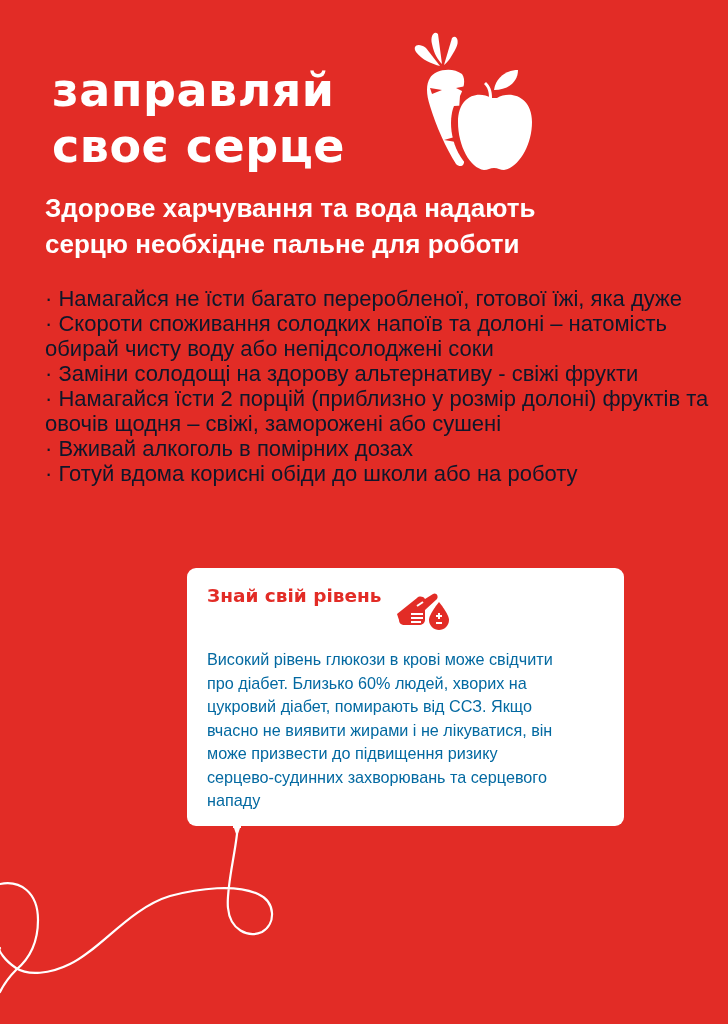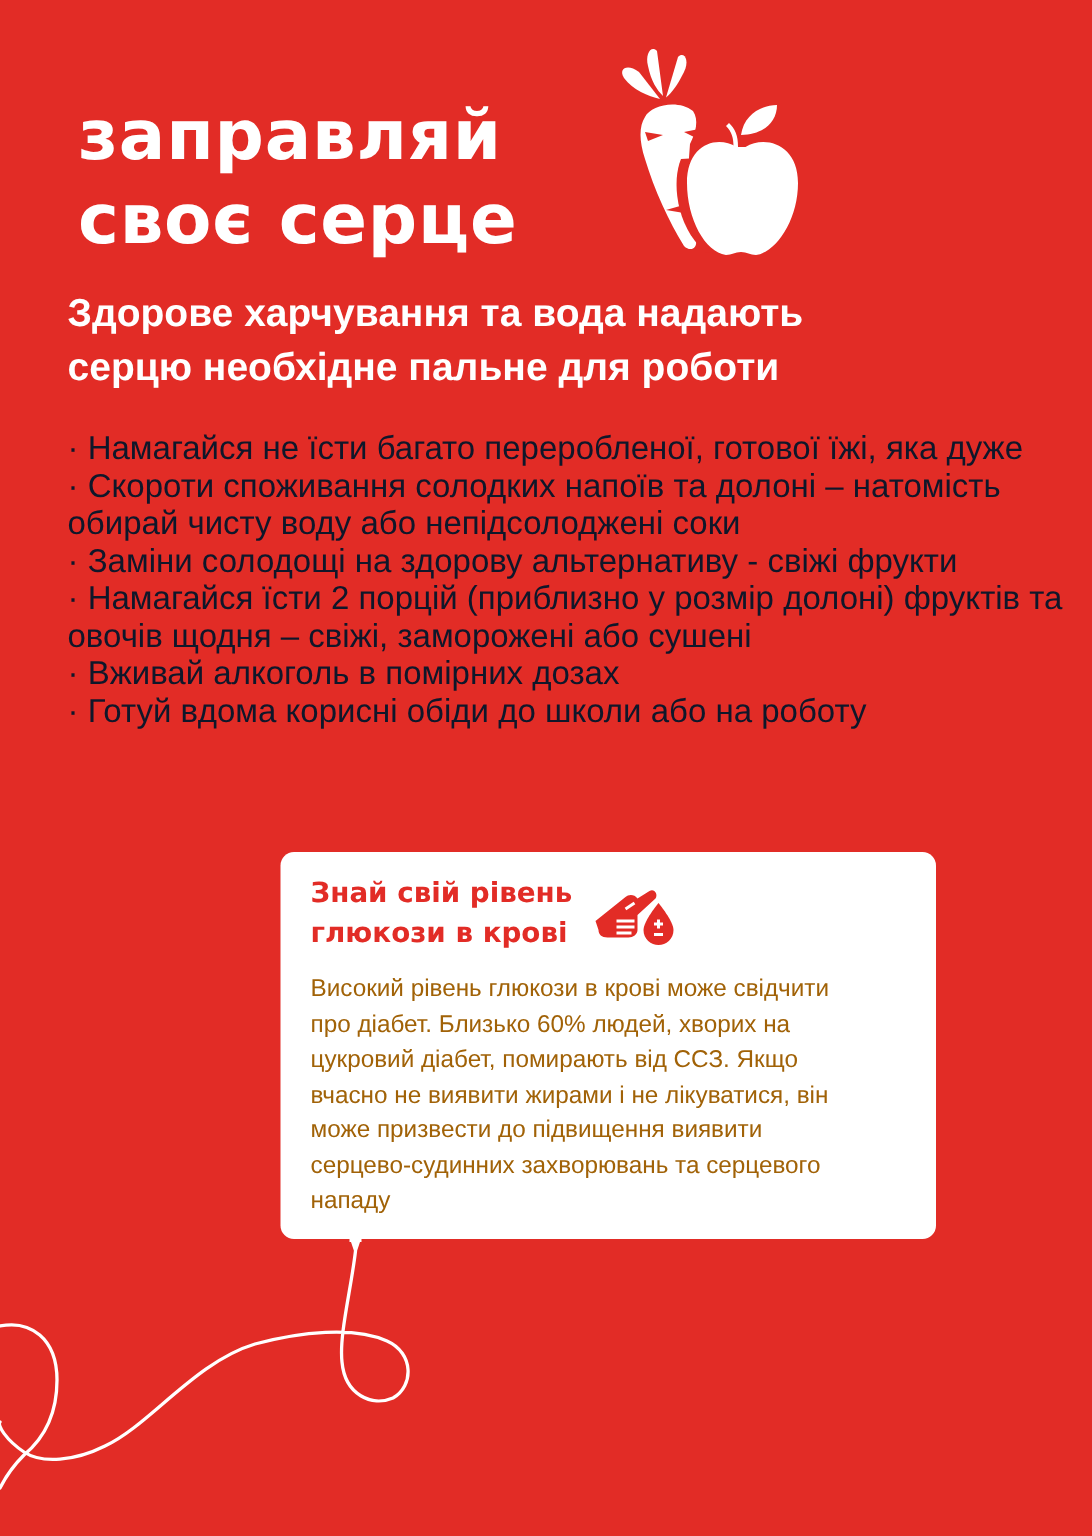--- a/index.html
+++ b/index.html
@@ -40,21 +40,21 @@
     }
     .card-title {
       position: absolute; left: 20px; top: 14px;
       font-family: "DejaVu Sans", "Liberation Sans", sans-serif;
       font-weight: bold; font-size: 18.5px; line-height: 27px; color: #e22c26;
     }
     .card-title span { display: block; }
     .card-icon { position: absolute; left: 208px; top: 22px; width: 56px; height: 42px; }
     .card-body {
       position: absolute; left: 20px; top: 80px; width: 410px;
-      font-size: 16.2px; line-height: 23.5px; color: #a16207;
+      font-size: 16.2px; line-height: 23.5px; color: #0369a1;
     }
     .card-body span { display: block; white-space: nowrap; }
 
     .cable { position: absolute; left: 0; top: 820px; width: 300px; height: 204px; }
   </style>
 </head>
 <body>
 
 <div class="page">
 
@@ -98,39 +98,38 @@
     <span class="line">· Заміни солодощі на здорову альтернативу - свіжі фрукти</span>
     <span class="line">· Намагайся їсти 2 порцій (приблизно у розмір долоні) фруктів та</span>
     <span class="line">овочів щодня – свіжі, заморожені або сушені</span>
     <span class="line">· Вживай алкоголь в помірних дозах</span>
     <span class="line">· Готуй вдома корисні обіди до школи або на роботу</span>
   </div>
 
   <div class="card">
     <h3 class="card-title">
       <span>Знай свій рівень</span>
-      <span>глюкози в крові</span>
     </h3>
     <div class="card-icon">
       <svg viewBox="0 0 56 42" width="56" height="42">
 
         <path d="M2 24 L22 8 C24 6, 28 6, 30 9 L38 4 C41 2, 44 6, 42 9 L30 20 L30 30 C30 33, 27 35, 24 35 L10 35 C6 35, 4 33, 4 30 Z" fill="#e22c26"></path>
         <path d="M16 24 L28 24 M16 28 L28 28 M16 32 L26 32" stroke="#fff" stroke-width="2"></path>
         <path d="M22 16 L28 12" stroke="#fff" stroke-width="2"></path>
 
         <path d="M44 12 C44 12, 34 24, 34 30 C34 36, 39 40, 44 40 C49 40, 54 36, 54 30 C54 24, 44 12, 44 12 Z" fill="#e22c26"></path>
         <path d="M44 23 L44 29 M41 26 L47 26 M41 33 L47 33" stroke="#fff" stroke-width="2"></path>
       </svg>
     </div>
     <div class="card-body">
       <span>Високий рівень глюкози в крові може свідчити</span>
       <span>про діабет. Близько 60% людей, хворих на</span>
       <span>цукровий діабет, помирають від ССЗ. Якщо</span>
       <span>вчасно не виявити жирами і не лікуватися, він</span>
-      <span>може призвести до підвищення виявити</span>
+      <span>може призвести до підвищення ризику</span>
       <span>серцево-судинних захворювань та серцевого</span>
       <span>нападу</span>
     </div>
   </div>
 
   <div class="cable">
     <svg viewBox="0 0 300 204" width="300" height="204">
 
       <rect x="233" y="0" width="8" height="8" fill="#fff"></rect>
       <path d="M234 8 L240 8 L238 14 L236 14 Z" fill="#fff"></path>

